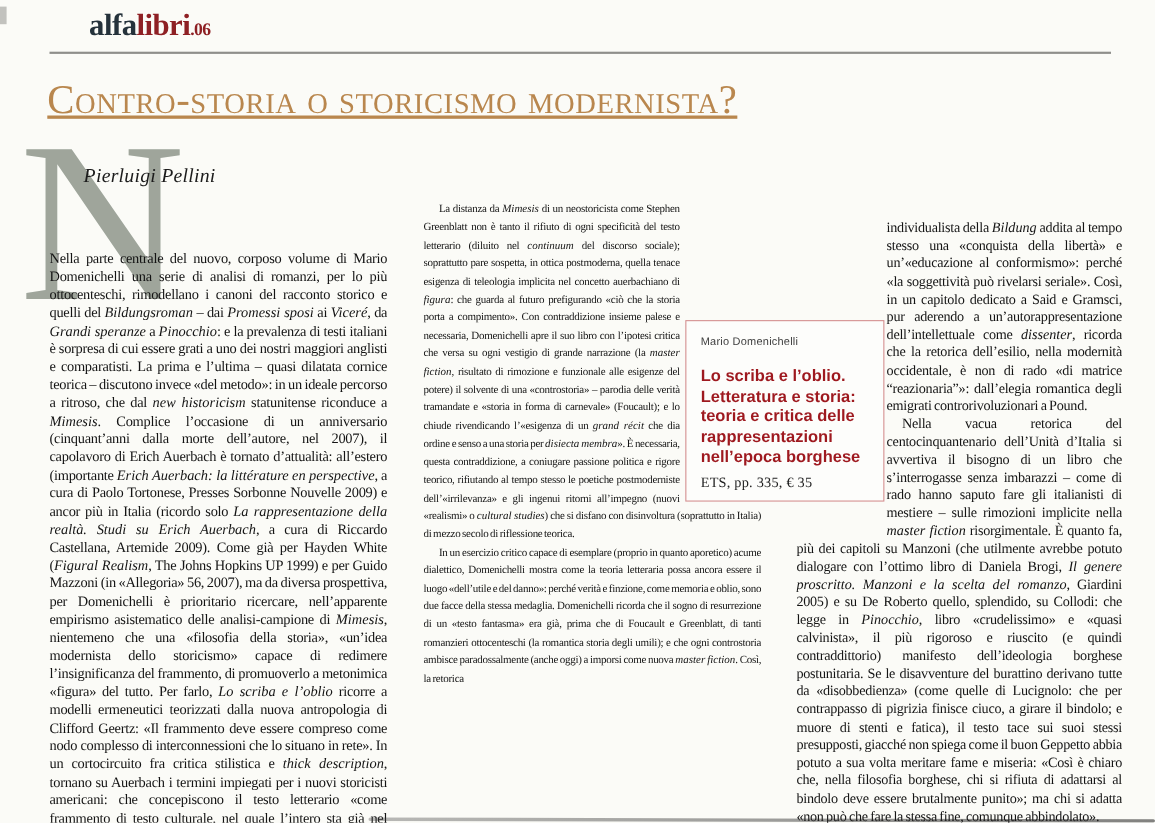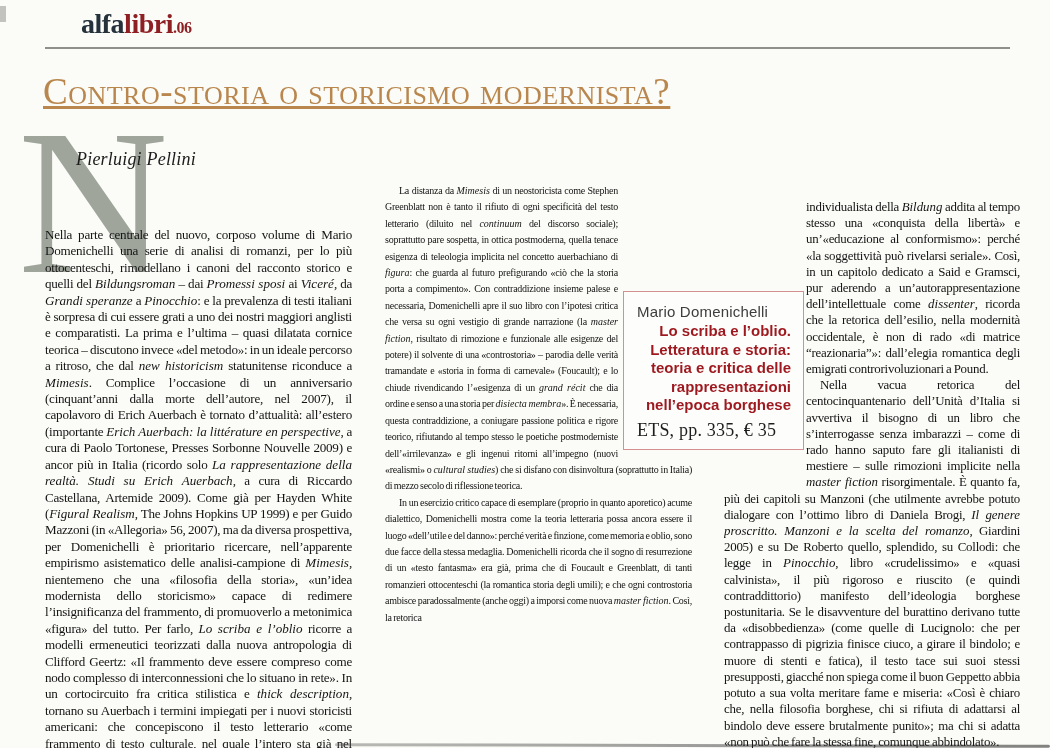--- a/index.html
+++ b/index.html
@@ -62,25 +62,25 @@
   .wrap-spacer-left{float:left;width:82px;height:172px;margin-top:104px;}
   i{letter-spacing:0;}
 
   
   .book-box{
     position:absolute;left:623px;top:291px;width:181px;z-index:5;
     background:#fdfdfb;border:1px solid #d49090;
     padding:10px 12px 8px 13px;box-sizing:border-box;
     font-family:"Liberation Sans","DejaVu Sans",sans-serif;
   }
-  .book-author{font-size:15px;line-height:19px;color:#3d3d3d;letter-spacing:0.2px;}
-  .book-title{font-size:15px;line-height:18.5px;font-weight:bold;color:#9e191f;margin-top:1px;text-align:right;}
+  .book-author{font-size:10px;line-height:19px;color:#3d3d3d;letter-spacing:0.2px;}
+  .book-title{font-size:15px;line-height:18.5px;font-weight:bold;color:#9e191f;margin-top:12px;}
   .book-publisher{
     font-family:"Liberation Serif",serif;
-    font-size:18px;color:#1e1e1e;margin-top:5px;letter-spacing:0.2px;
+    font-size:13px;color:#1e1e1e;margin-top:5px;letter-spacing:0.2px;
   }
 
   
   .scan-shadow{
     position:absolute;left:335px;right:0;bottom:1px;height:3px;z-index:6;
     background:linear-gradient(to right, rgba(60,60,60,0.35), rgba(30,30,30,0.55));
     border-radius:2px;transform:rotate(0.12deg);
   }
 </style>
 </head>

